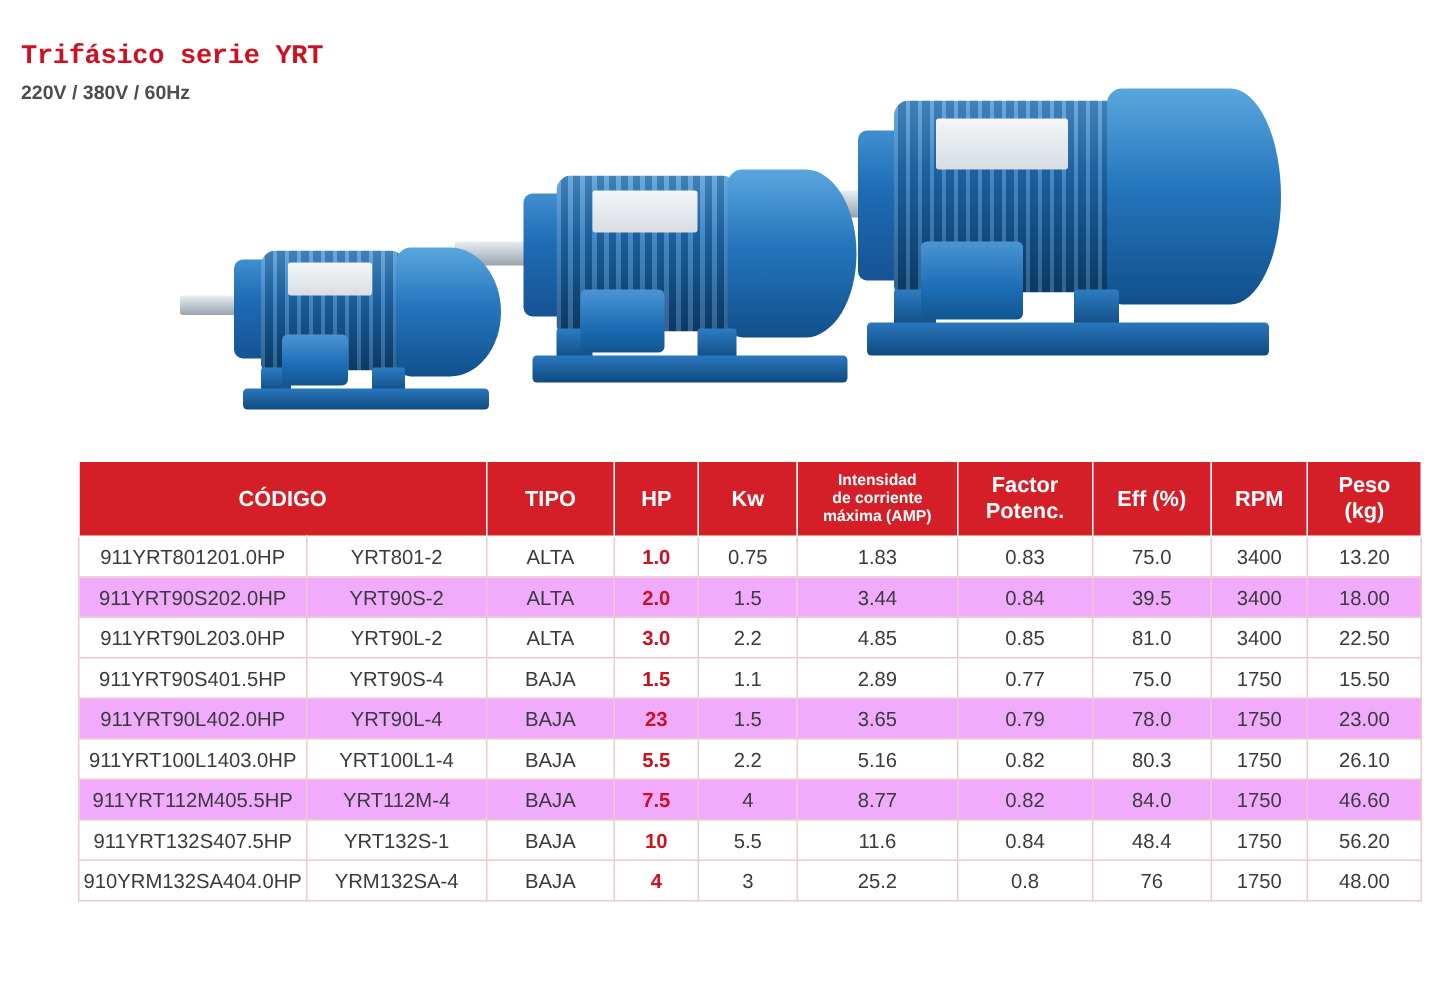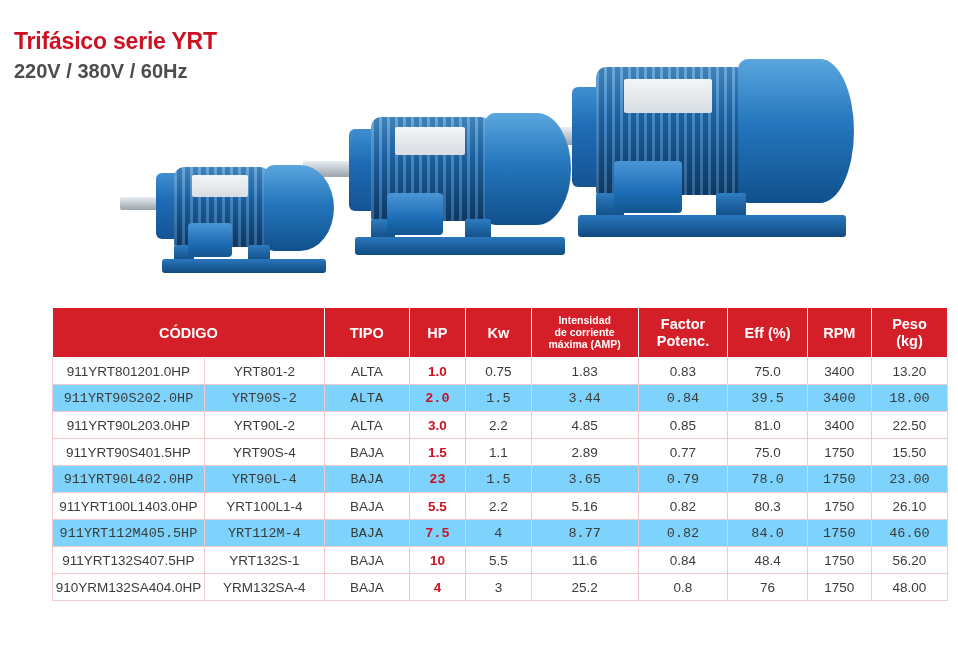--- a/index.html
+++ b/index.html
@@ -18,29 +18,30 @@
     position: relative;
     width: 958px;
     height: 654px;
   }
   .title-block {
     position: absolute;
     left: 14px;
     top: 28px;
   }
   .title {
-    font-size: 23px;
+    font-size: 18px;
     font-weight: bold;
     color: #cc1122;
     letter-spacing: -0.2px;
     margin: 0;
     line-height: 1.15;
+    font-family: Liberation Mono, monospace;
   }
   .subtitle {
-    font-size: 20px;
+    font-size: 13px;
     font-weight: bold;
     color: #4d4d4d;
     margin: 6px 0 0 0;
     line-height: 1.15;
   }
 
   
   .art {
     position: absolute;
     left: 100px;
@@ -137,22 +138,21 @@
     border: 1px solid #f0c9cc;
     text-align: center;
     padding: 3.5px 2px;
     height: 19px;
     white-space: nowrap;
   }
   table.specs tbody tr.odd td {
     background: #ffffff;
   }
   table.specs tbody tr.even td {
-    background: #7dd3fc;
-    font-family: Liberation Mono, monospace;
+    background: #f0abfc;
   }
   td.hp {
     color: #cc1122;
     font-weight: bold;
   }
   .col-codigo  { width: 152px; }
   .col-modelo  { width: 122px; }
   .col-tipo    { width: 88px; }
   .col-hp      { width: 58px; }
   .col-kw      { width: 68px; }

